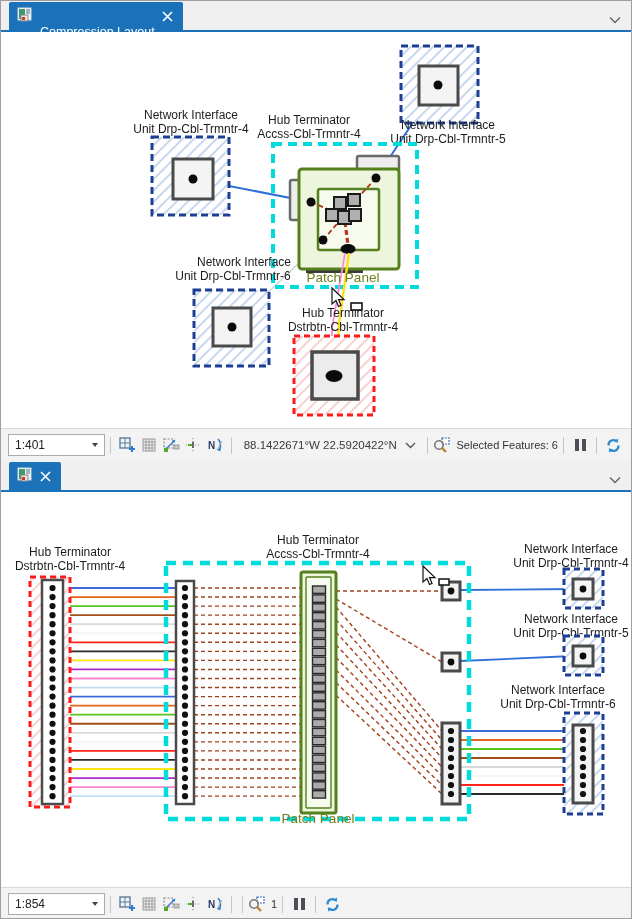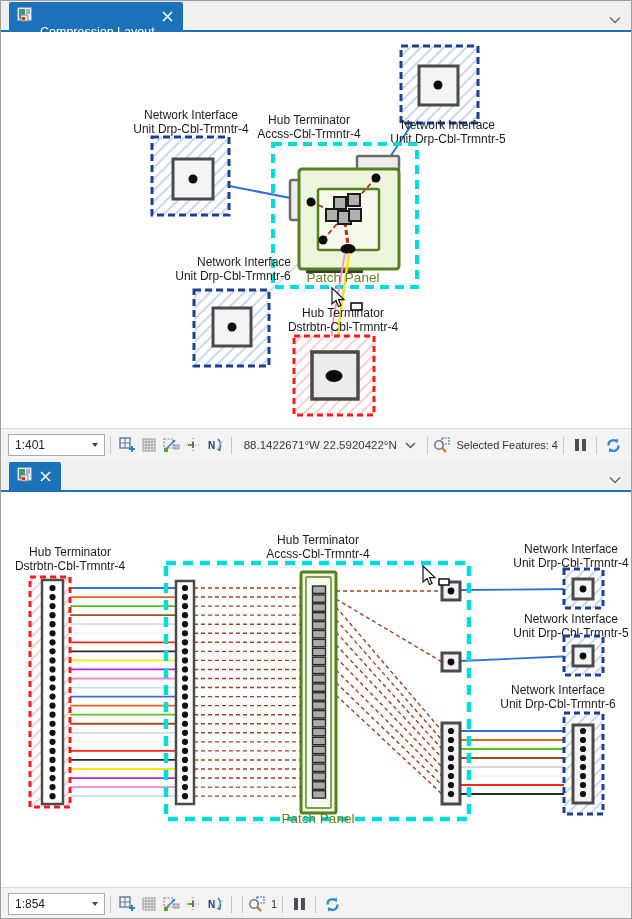--- a/index.html
+++ b/index.html
@@ -204,21 +204,21 @@
           </svg>
       </div>
 
       <span class="sep"></span>
       <div class="selgrp">
         <svg width="18" height="17">
             <rect x="9" y="1" width="7" height="6" fill="#fff" stroke="#3a6fb0" stroke-width="1.2" stroke-dasharray="2,1"></rect>
             <circle cx="6" cy="8" r="4.2" fill="none" stroke="#7a7a7a" stroke-width="1.6"></circle>
             <line x1="9.2" y1="11.2" x2="13" y2="15" stroke="#c08030" stroke-width="2.4"></line>
           </svg>
-        <span class="seltext">Selected Features: 4</span>
+        <span class="seltext">Selected Features: 6</span>
       </div>
       <span class="sep"></span>
       <span class="sbicon">
           <svg width="13" height="14">
             <rect x="1" y="1" width="4" height="12" fill="#4c4f57"></rect>
             <rect x="8" y="1" width="4" height="12" fill="#4c4f57"></rect>
           </svg>
         </span>
       <span class="sep"></span>
       <span class="sbicon">

